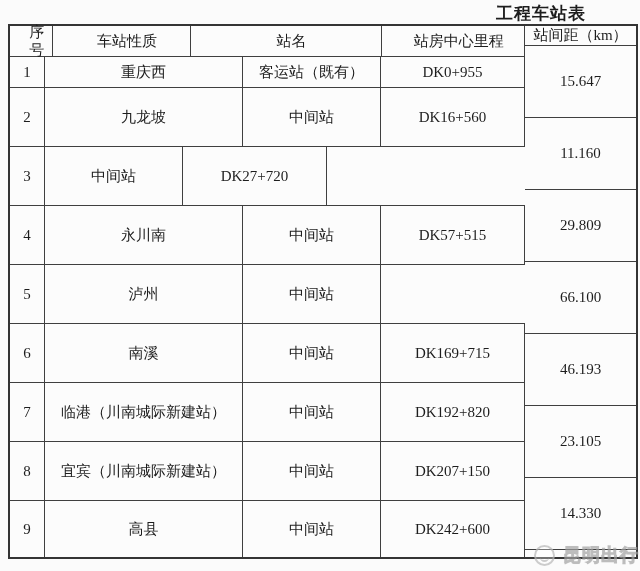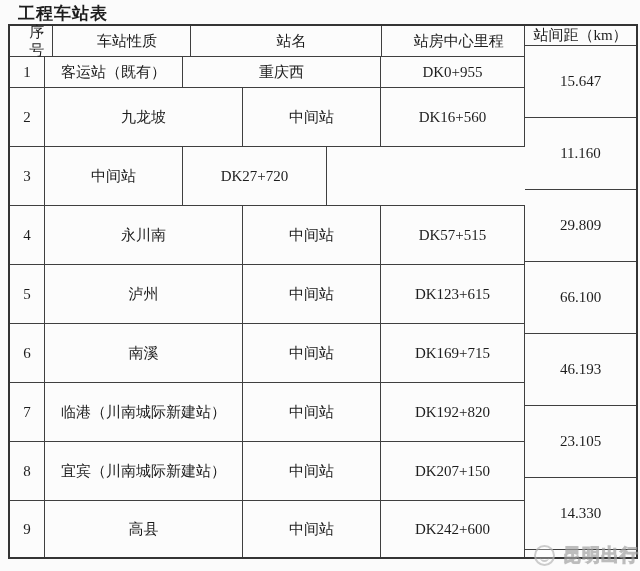--- a/index.html
+++ b/index.html
@@ -7,25 +7,24 @@
     width: 640px; height: 571px;
     background: #fbfbfb;
     font-family: "Liberation Serif", "DejaVu Serif", serif;
     color: #1d1d1d;
     overflow: hidden;
     position: relative;
   }
   .page-title {
     position: absolute;
     top: 2px; left: 0; width: 586px;
-    text-align: left;
+    text-align: right;
     font-size: 17px;
     font-weight: bold;
     letter-spacing: 1px;
-    margin-left: 18px;
   }
   .table-wrap {
     position: absolute;
     left: 8px; top: 24px;
     width: 630px; height: 535px;
     border: 2px solid #343434;
     background: #fcfcfc;
     display: flex;
   }
   .left-section {
@@ -124,22 +123,22 @@
 
     <div class="t-row h-head">
       <div class="cell head-cell c-seq">序号</div>
       <div class="cell head-cell c-type">车站性质</div>
       <div class="cell head-cell c-name">站名</div>
       <div class="cell head-cell c-mile">站房中心里程</div>
     </div>
 
     <div class="t-row h-r1">
       <div class="cell c-seq">1</div>
+      <div class="cell c-name">重庆西</div>
       <div class="cell c-type">客运站（既有）</div>
-      <div class="cell c-name">重庆西</div>
       <div class="cell c-mile">DK0+955</div>
     </div>
 
     <div class="t-row h-std">
       <div class="cell c-seq">2</div>
       <div class="cell c-name">九龙坡</div>
       <div class="cell c-type">中间站</div>
       <div class="cell c-mile">DK16+560</div>
     </div>
 
@@ -153,21 +152,20 @@
       <div class="cell c-seq">4</div>
       <div class="cell c-name">永川南</div>
       <div class="cell c-type">中间站</div>
       <div class="cell c-mile">DK57+515</div>
     </div>
 
     <div class="t-row h-std">
       <div class="cell c-seq">5</div>
       <div class="cell c-name">泸州</div>
       <div class="cell c-type">中间站</div>
-      <div class="cell c-mile">DK123+615</div>
     </div>
 
     <div class="t-row h-std">
       <div class="cell c-seq">6</div>
       <div class="cell c-name">南溪</div>
       <div class="cell c-type">中间站</div>
       <div class="cell c-mile">DK169+715</div>
     </div>
 
     <div class="t-row h-std">

